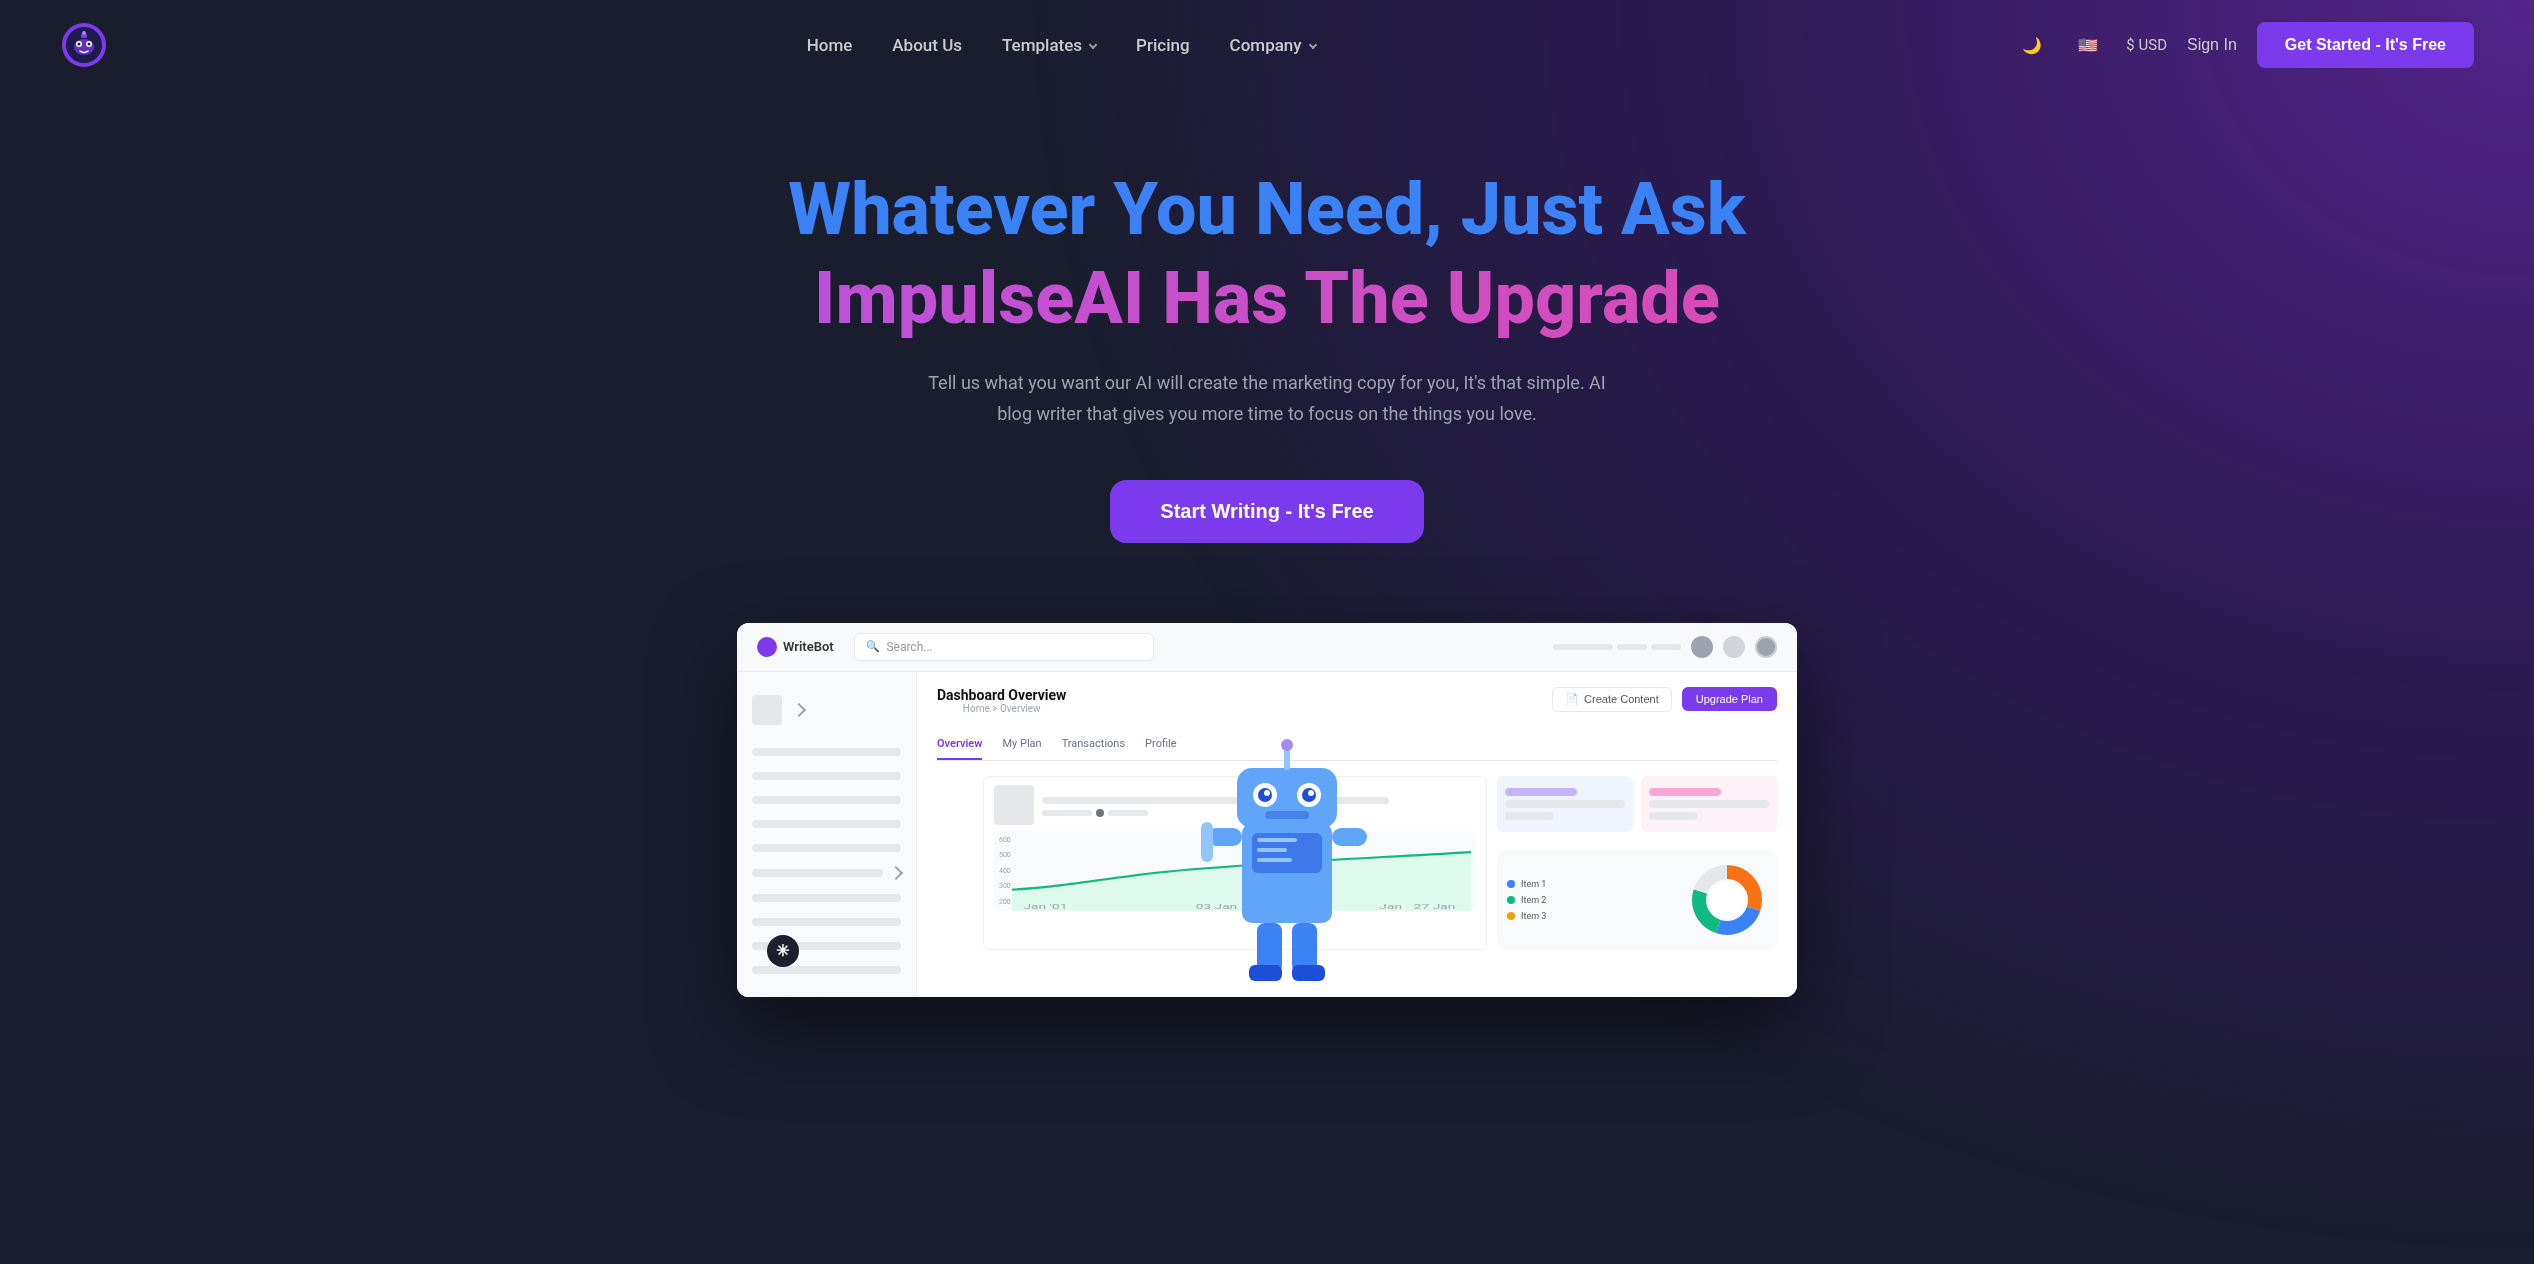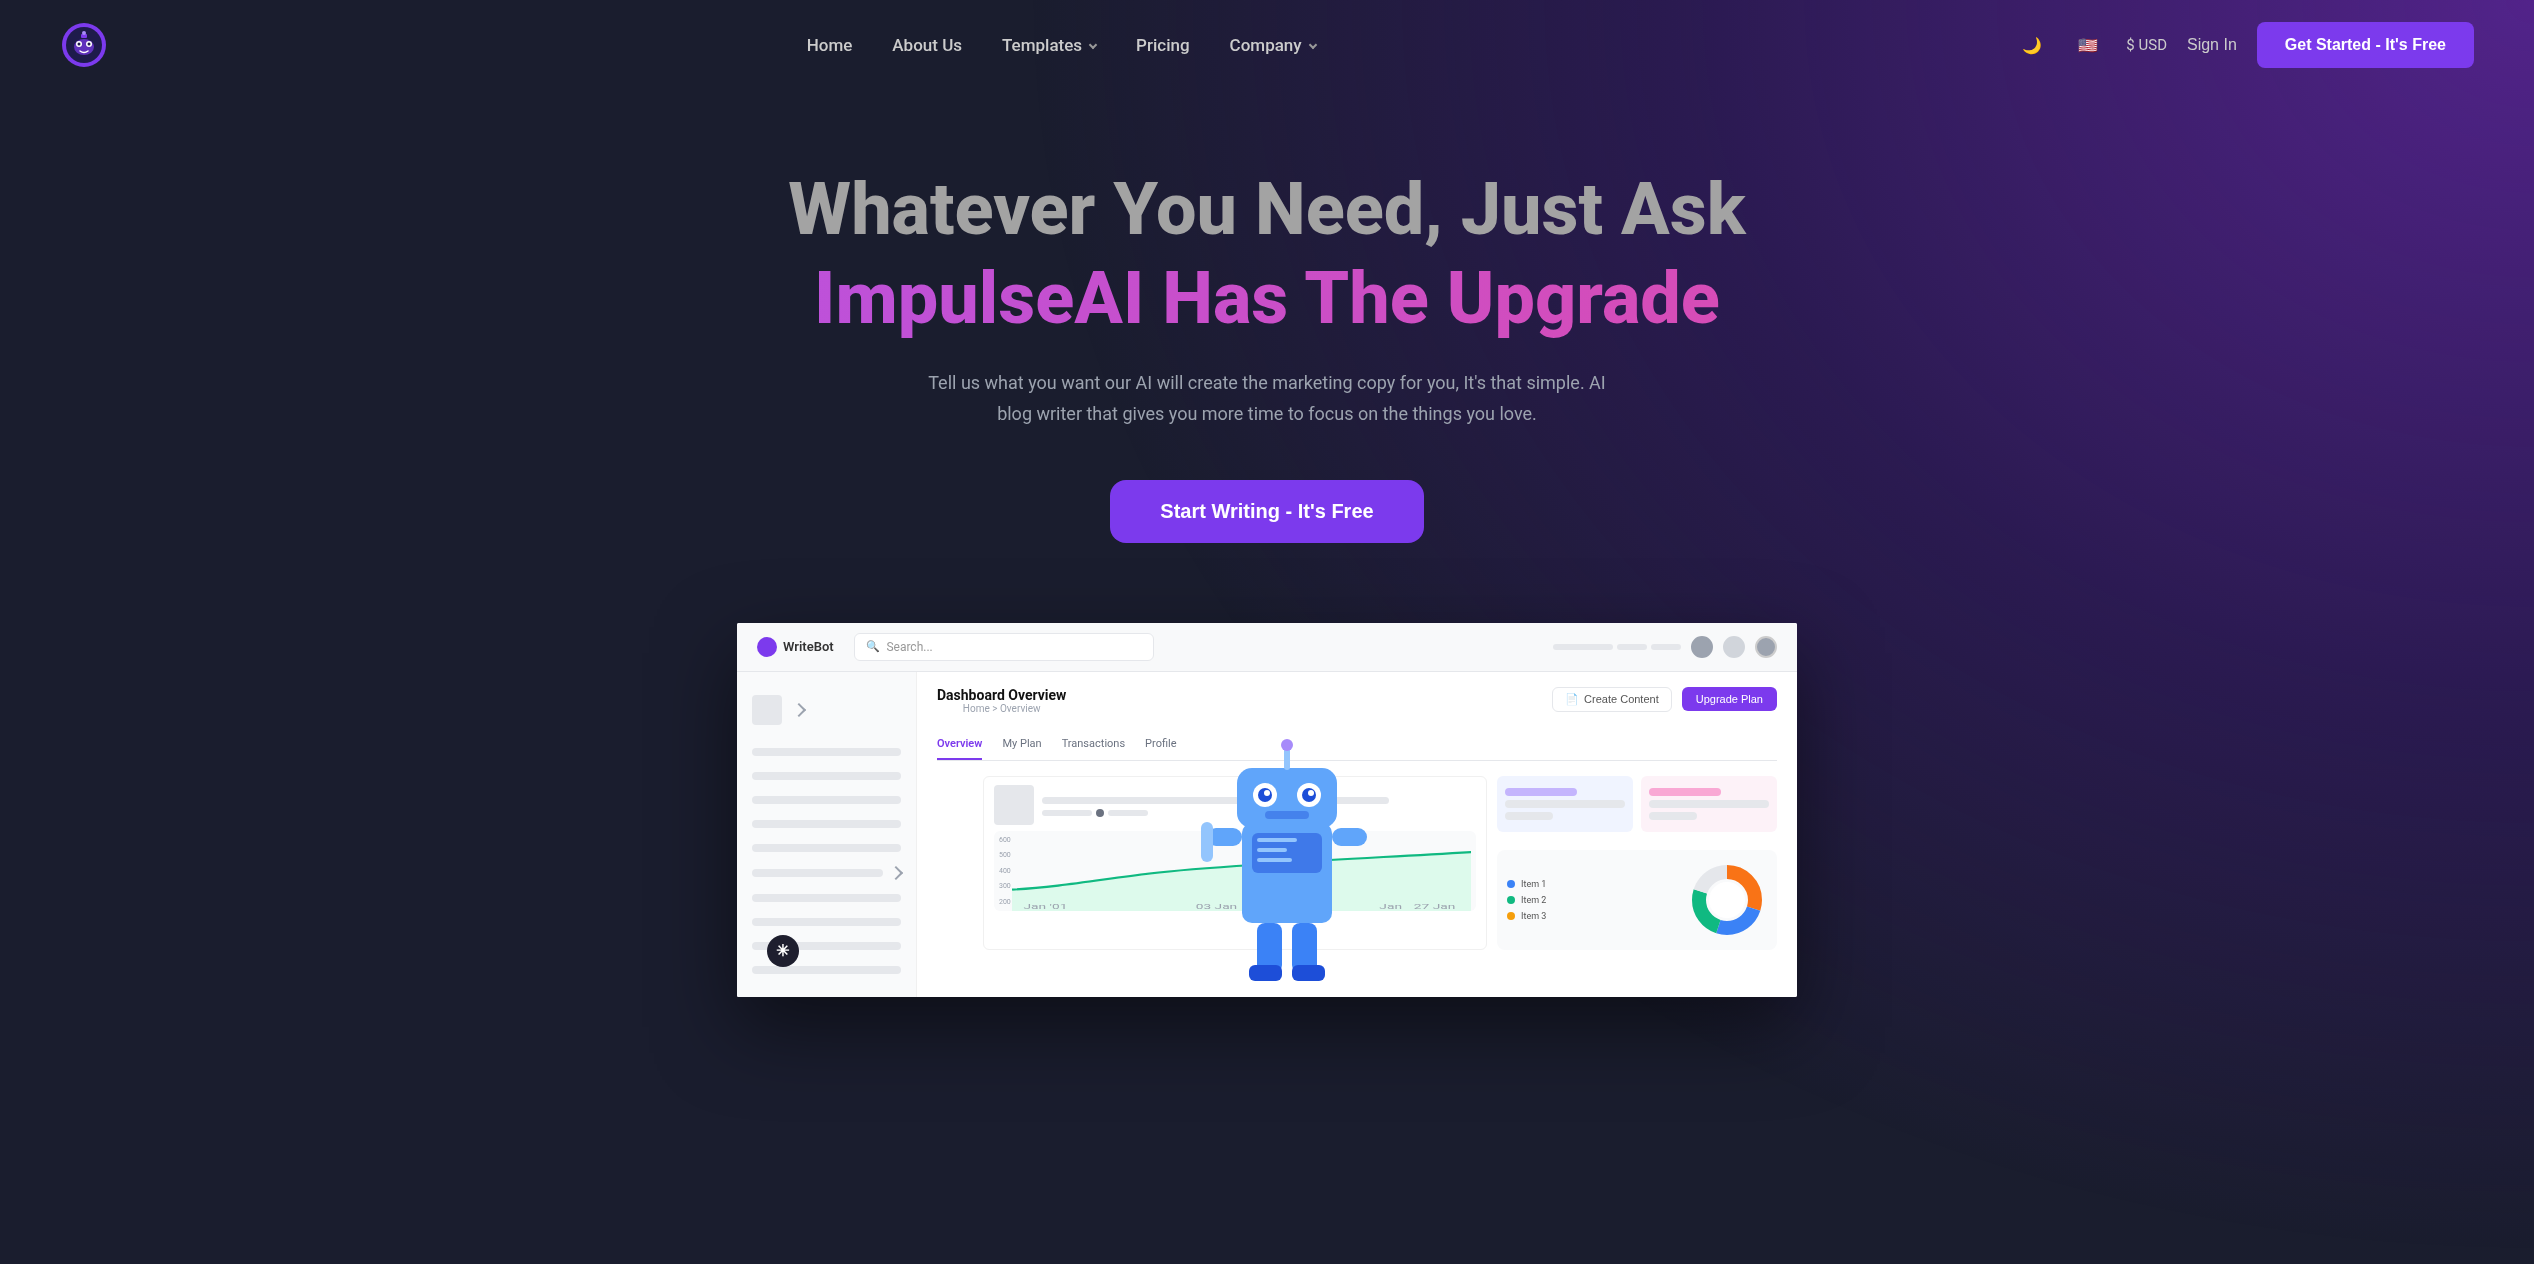--- a/index.html
+++ b/index.html
@@ -112,21 +112,21 @@
     .hero {
       position: relative;
       z-index: 5;
       text-align: center;
       padding: 80px 20px 60px;
     }
 
     .hero h1 {
       font-size: 72px;
       font-weight: 800;
-      color: #a3a3a3;
+      color: #3b82f6;
       line-height: 1.1;
       margin-bottom: 10px;
     }
 
     .hero h2 {
       font-size: 72px;
       font-weight: 800;
       background: linear-gradient(90deg, #a855f7, #ec4899);
       -webkit-background-clip: text;
       -webkit-text-fill-color: transparent;
@@ -159,21 +159,21 @@
     .dashboard-preview {
       position: relative;
       z-index: 5;
       max-width: 1100px;
       margin: 0 auto;
       padding: 0 20px;
     }
 
     .dashboard-frame {
       background: #fff;
-      border-radius: 2px;
+      border-radius: 12px;
       overflow: hidden;
       box-shadow: 0 30px 80px rgba(0,0,0,0.5);
     }
 
     
     .db-topbar {
       background: #f8f9fa;
       border-bottom: 1px solid #e5e7eb;
       padding: 10px 20px;
       display: flex;

